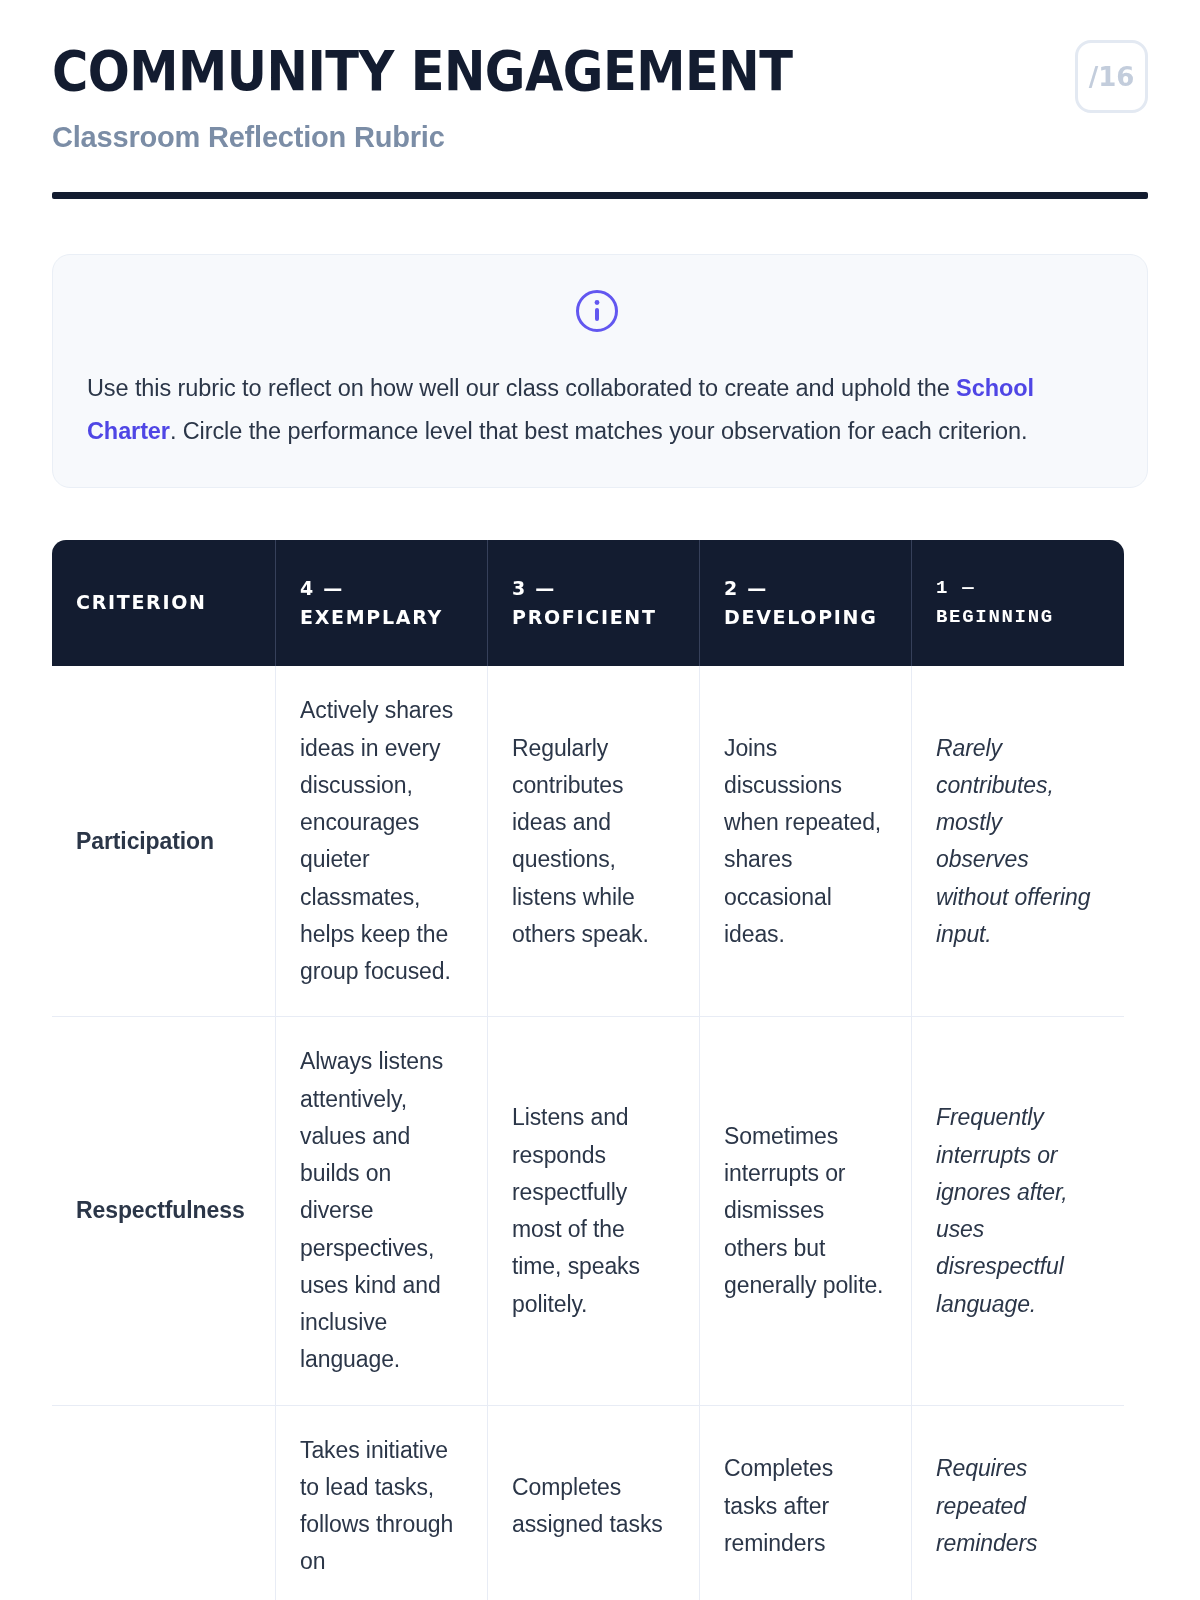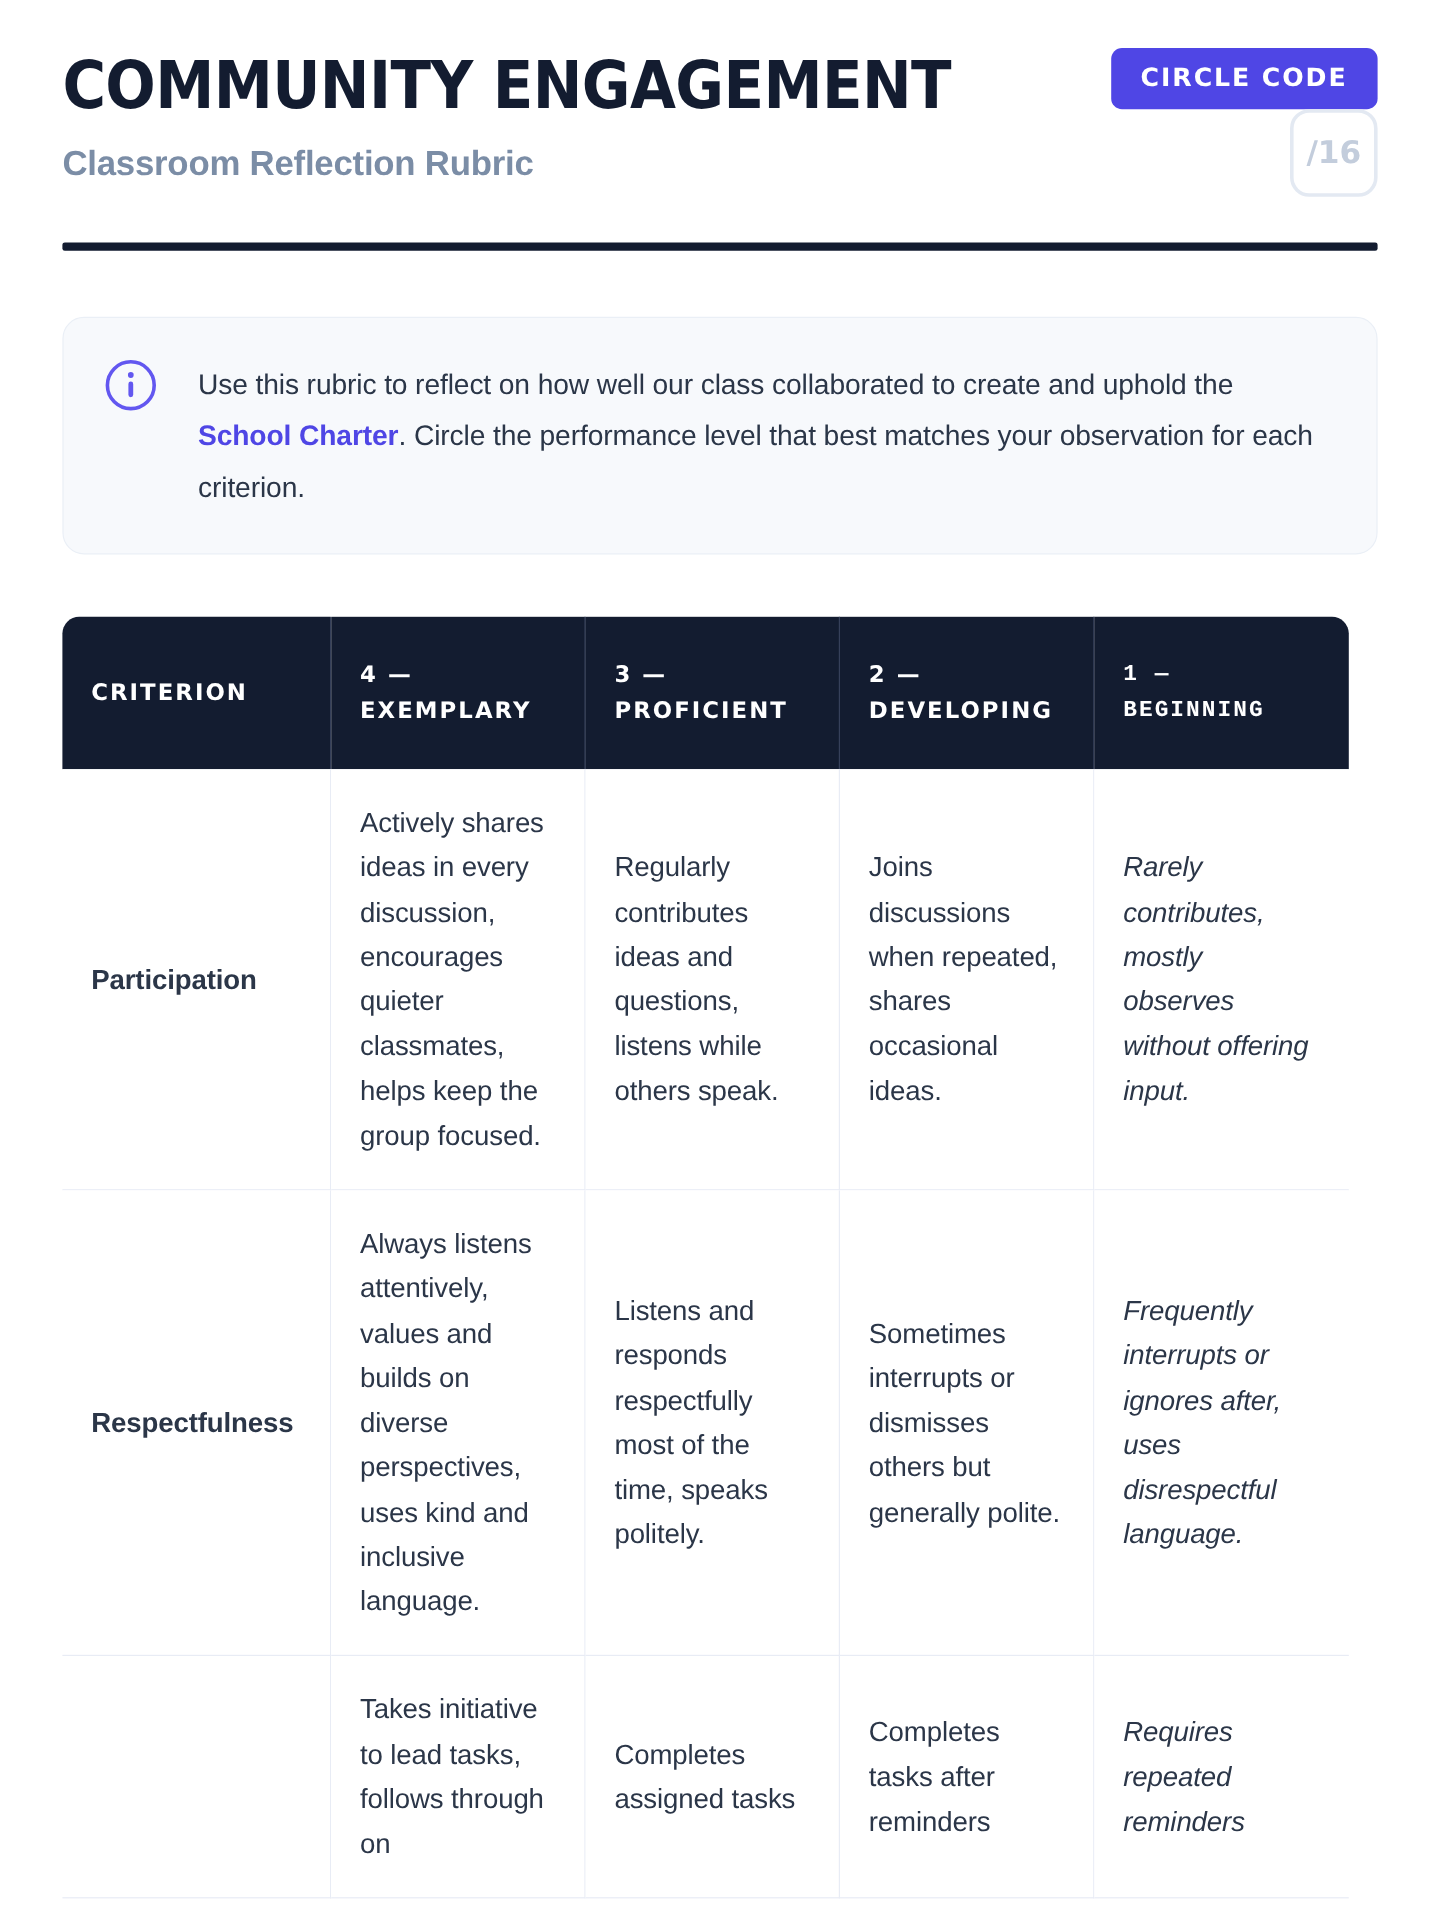--- a/index.html
+++ b/index.html
@@ -93,21 +93,23 @@
   }
 
   
   .info-box {
     margin-top: 55px;
     background: #f7f9fc;
     border: 1px solid #eaeff6;
     border-radius: 18px;
     padding: 34px 40px 34px 34px;
     display: flex;
+    align-items: center;
     gap: 34px;
+    flex-direction: column;
   }
 
   .info-icon {
     flex: 0 0 auto;
     width: 44px;
     height: 44px;
   }
 
   .info-text {
     font-size: 23.5px;
@@ -185,21 +187,20 @@
 <body>
 
 <div class="page">
 
   <div class="header-row">
     <div class="title-block">
       <div class="main-title">Community Engagement</div>
       <div class="subtitle">Classroom Reflection Rubric</div>
     </div>
     <div class="header-right">
-      <div class="circle-code-badge">Circle Code</div>
       <div class="score-box">/16</div>
     </div>
   </div>
 
   <div class="header-rule"></div>
 
   <div class="info-box">
     <span class="info-icon">
       <svg width="44" height="44" viewBox="0 0 44 44" fill="none" aria-hidden="true">
         <circle cx="22" cy="22" r="19.5" stroke="#6257f0" stroke-width="3"></circle>

